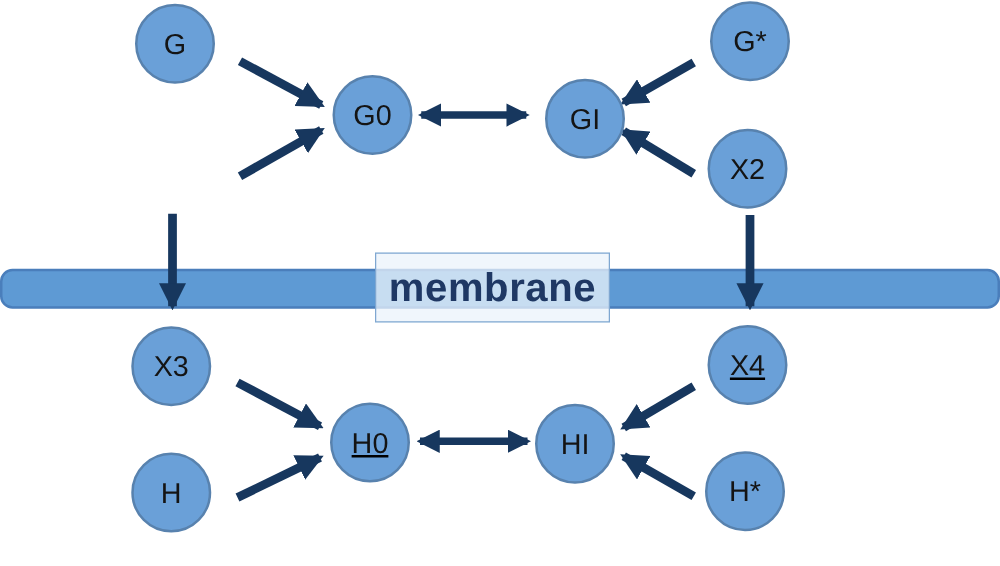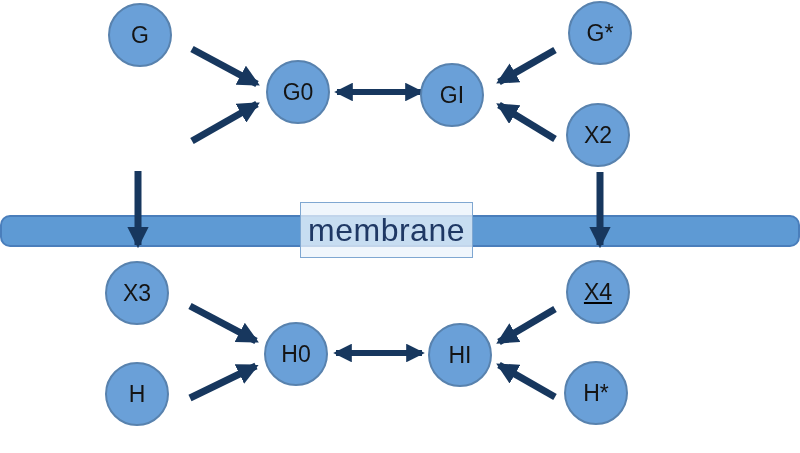--- a/index.html
+++ b/index.html
@@ -26,29 +26,30 @@
     background: var(--c-membrane_fill, #5E9AD4);
     border: 2px solid var(--c-membrane_border, #4A7EBB);
     border-radius: 10px;
     z-index: 1;
   }
   
   .membrane-label-box {
     position: absolute;
     left: 300px;
     top: 202px;
-    width: 173px;
+    width: 188px;
     height: 56px;
     box-sizing: border-box;
     background: var(--c-label_box_bg, rgba(235,243,251,0.75));
     border: 1.5px solid var(--c-label_box_border, #7FA7D1);
     display: flex;
     align-items: center;
     justify-content: center;
     z-index: 2;
+    font-weight: bold;
   }
   .membrane-label-text {
     font-size: 32px;
     line-height: 1;
     color: var(--c-membrane_text, #1F3864);
     letter-spacing: 0.5px;
   }
   
   .arrows {
     position: absolute;
@@ -81,26 +82,26 @@
     z-index: 4;
   }
   .node-label {
     font-size: 23px;
     color: var(--c-node_text, #141414);
     line-height: 1;
   }
   .node-g   { left: 108px; top: 3px; }
   .node-x1  { left: 106px; top: 101px; }
   .node-g0  { left: 266px; top: 60px; }
-  .node-gi  { left: 420px; top: 63px; }
+  .node-gi  { left: 436px; top: 63px; }
   .node-gstar { left: 568px; top: 1px; }
   .node-x2  { left: 566px; top: 103px; }
   .node-x3  { left: 105px; top: 261px; }
   .node-h   { left: 105px; top: 362px; }
-  .node-h0  { left: 264px; top: 322px; }
+  .node-h0  { left: 264px; top: 322px; text-decoration: underline; }
   .node-hi  { left: 428px; top: 323px; align-items: center; }
   .node-x4  { left: 566px; top: 260px; text-decoration: underline; }
   .node-hstar { left: 564px; top: 361px; }
 </style>
 </head>
 <body>
 
 <div class="canvas">
 
   <div class="membrane-bar"></div>

